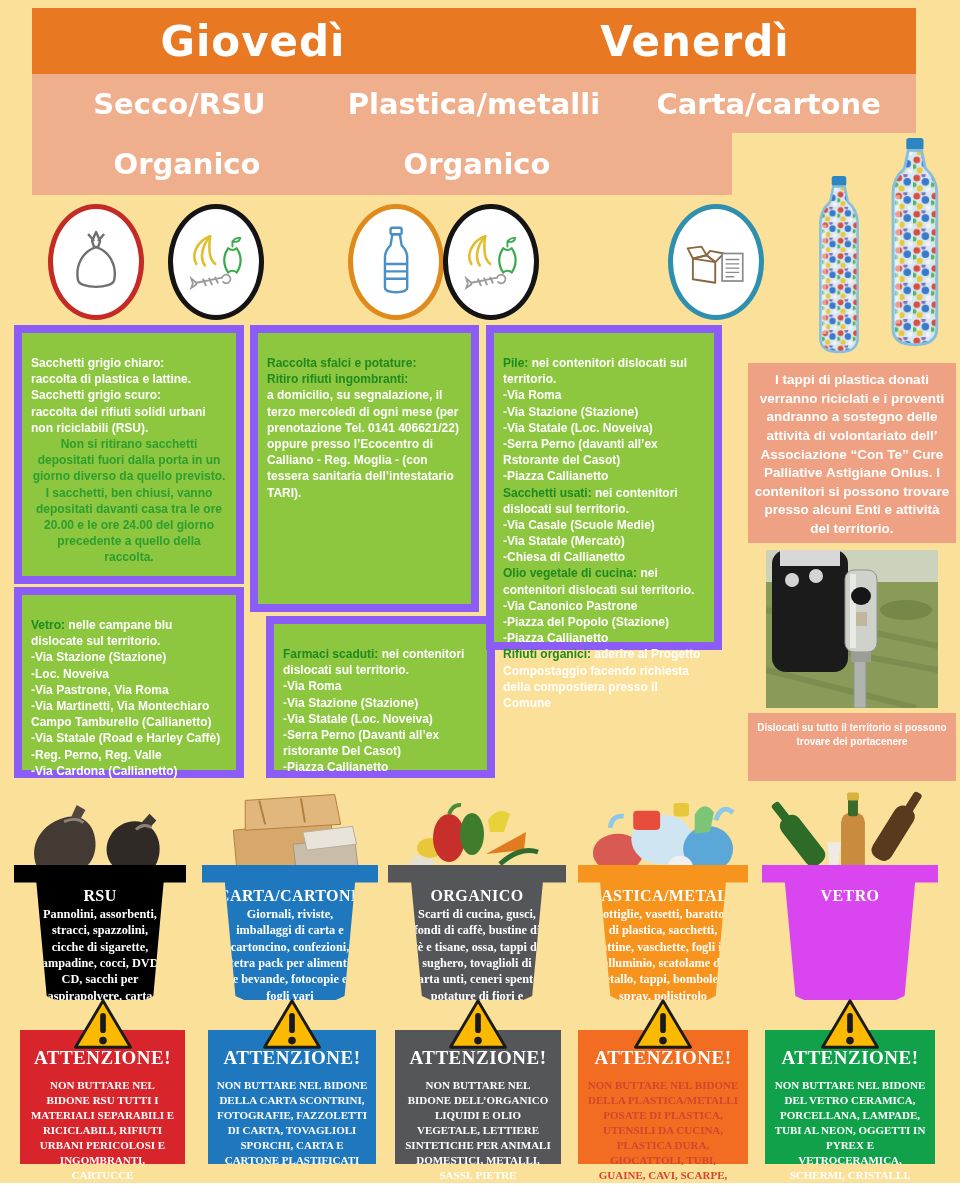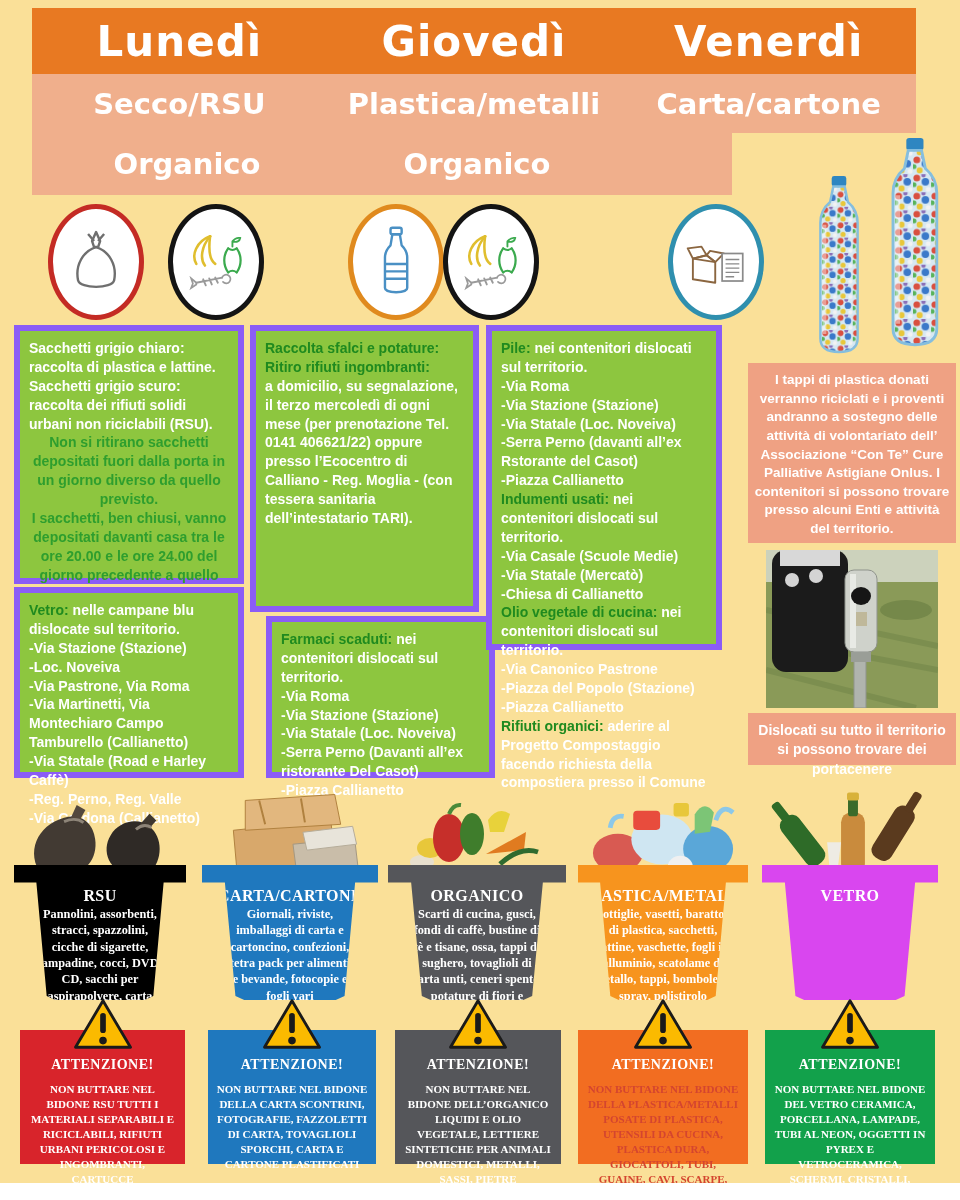--- a/index.html
+++ b/index.html
@@ -26,22 +26,22 @@
   
   .circ { top:204px; width:96px; height:116px; border-radius:50%; background:#fff;
           display:flex; align-items:center; justify-content:center; }
   .circ svg { width:70%; height:70%; }
   .c-red { border:5px solid #C42B24; }
   .c-black { border:5px solid #141414; }
   .c-orange { border:5px solid #E08A1E; }
   .c-teal { border:5px solid #2F8FAE; }
 
   
-  .panel { background:#8DC63F; border:6px solid #8b5cf6; padding:8px 9px;
-           font-weight:bold; font-size:14px; line-height:1.35; color:#fff; }
+  .panel { background:#8DC63F; border:8px solid #8b5cf6; padding:22px 9px;
+           font-weight:bold; font-size:12px; line-height:1.35; color:#fff; }
   .lab { color:#1F8A1F; }
   .gp { color:#2E9E2E; text-align:center; }
   .pre { white-space:pre-line; }
 
   
   .pink { background:#EFA183; color:#fff; font-weight:bold; text-align:center;
           font-size:13.5px; line-height:1.38; padding:8px 6px; }
 
   
   .bin-col { top:790px; height:212px; }
@@ -51,21 +51,21 @@
          clip-path:polygon(0 0,100% 0,100% 13%,87% 13%,81% 97%,76% 100%,24% 100%,19% 97%,13% 13%,0 13%);
          color:#fff; text-align:center; font-family:"Liberation Serif", serif; font-weight:bold; }
   .bin-title { margin-top:22px; font-size:16px; letter-spacing:.4px; }
   .bin-items { font-size:12.3px; line-height:1.33; padding:1px 24px 0; }
 
   
   .warn { top:1030px; height:134px; color:#fff; text-align:center; padding:0 8px;
           font-family:"Liberation Serif", serif; font-weight:bold; }
   .warn .tri { position:absolute; top:-33px; left:50%; transform:translateX(-50%);
                width:62px; height:55px; }
-  .warn-title { margin-top:27px; font-size:14px; letter-spacing:.5px; }
+  .warn-title { margin-top:17px; font-size:19px; letter-spacing:.5px; }
   .warn-text { margin-top:9px; font-size:11px; line-height:1.36; }
   .warn-orange .warn-text { color:#D4452F; }
 
   .bottom-white { left:0; top:1183px; width:960px; height:17px; background:#ffffff; }
 </style>
 </head>
 <body>
 
 <svg width="0" height="0" style="position:absolute" aria-hidden="true">
   <defs>
@@ -123,21 +123,20 @@
     </pattern>
     <symbol id="sym-capbottle" viewBox="0 0 80 225">
       <rect x="31" y="0" width="18" height="13" rx="3" fill="#2e86c1"></rect>
       <path d="M33 13 L29 32 Q17 42 17 58 L17 200 Q17 217 40 217 Q63 217 63 200 L63 58 Q63 42 51 32 L47 13 Z" fill="url(#capsPat)" stroke="#85bede" stroke-width="3"></path>
       <path d="M22 60 L22 195" stroke="#ffffff" stroke-width="5" opacity="0.45"></path>
     </symbol>
   </defs>
 </svg>
 
 <div class="abs day-bar">
-  <div class="day">Lunedì</div>
   <div class="day">Giovedì</div>
   <div class="day">Venerdì</div>
 </div>
 <div class="abs stream-bar">
   <div class="stream">Secco/RSU</div>
   <div class="stream">Plastica/metalli</div>
   <div class="stream">Carta/cartone</div>
 </div>
 <div class="abs organico-bar">
   <div class="organico" style="left:55px;">Organico</div>
@@ -205,21 +204,21 @@
 -Piazza Callianetto</div>
 </div>
 
 <div class="abs panel" style="left:486px;top:325px;width:236px;height:325px;">
   <span class="lab">Pile:</span><span> nei contenitori dislocati sul territorio.</span>
   <div class="pre">-Via Roma
 -Via Stazione (Stazione)
 -Via Statale (Loc. Noveiva)
 -Serra Perno (davanti all’ex Rstorante del Casot)
 -Piazza Callianetto</div>
-  <span class="lab">Indumenti usati:</span><span> nei contenitori dislocati sul territorio.</span>
+  <span class="lab">Sacchetti usati:</span><span> nei contenitori dislocati sul territorio.</span>
   <div class="pre">-Via Casale (Scuole Medie)
 -Via Statale (Mercatò)
 -Chiesa di Callianetto</div>
   <span class="lab">Olio vegetale di cucina:</span><span> nei contenitori dislocati sul territorio.</span>
   <div class="pre">-Via Canonico Pastrone
 -Piazza del Popolo (Stazione)
 -Piazza Callianetto</div>
   <span class="lab">Rifiuti organici:</span><span> aderire al Progetto Compostaggio facendo richiesta della compostiera presso il Comune</span>
 </div>
 
@@ -242,21 +241,21 @@
   <circle cx="26" cy="30" r="7" fill="#e9e9e9" opacity="0.9"></circle>
   <circle cx="50" cy="26" r="7" fill="#e9e9e9" opacity="0.9"></circle>
   <rect x="88" y="96" width="12" height="62" fill="#b0b4ae" stroke="#8f938c"></rect>
   <rect x="79" y="20" width="32" height="82" rx="9" fill="#cfd2cb" stroke="#8f938c"></rect>
   <rect x="84" y="24" width="6" height="74" fill="#e8eae5"></rect>
   <ellipse cx="95" cy="46" rx="10" ry="9" fill="#161616"></ellipse>
   <rect x="90" y="62" width="11" height="14" fill="#bfb89a"></rect>
   <rect x="85" y="102" width="20" height="10" fill="#9a9e97"></rect>
 </svg>
 
-<div class="abs pink" style="left:748px;top:713px;width:208px;height:52px;font-size:14px;">
+<div class="abs pink" style="left:748px;top:713px;width:208px;height:68px;font-size:10px;">
   <span>Dislocati su tutto il territorio si possono trovare dei portacenere</span>
 </div>
 
 <div class="abs bin-col" style="left:14px;width:172px;">
   <svg class="bin-art" viewBox="0 0 170 85" preserveAspectRatio="xMidYMax meet">
     <path d="M25 85 C8 62 20 34 48 26 C66 21 78 32 80 48 C83 68 70 85 48 85 Z" fill="#423a33"></path>
     <path d="M55 26 l6 -13 9 5 -6 11 z" fill="#53483e"></path>
     <path d="M118 85 C94 82 86 60 96 44 C104 30 124 25 136 35 C150 46 150 70 136 83 Z" fill="#2f2a26"></path>
     <path d="M126 33 l10 -11 7 7 -8 9 z" fill="#3e372f"></path>
     <path d="M48 30 q12 -5 20 1 M122 38 q8 -7 16 -2" stroke="#8d8478" stroke-width="3" fill="none"></path>

